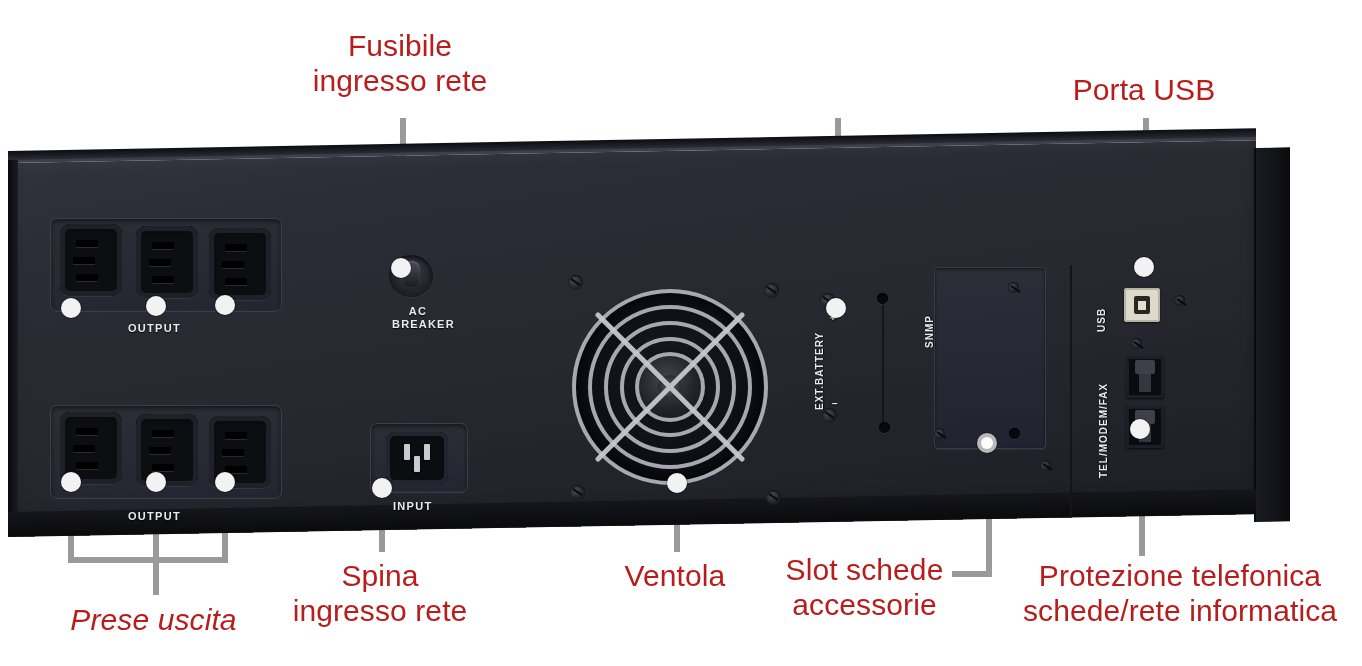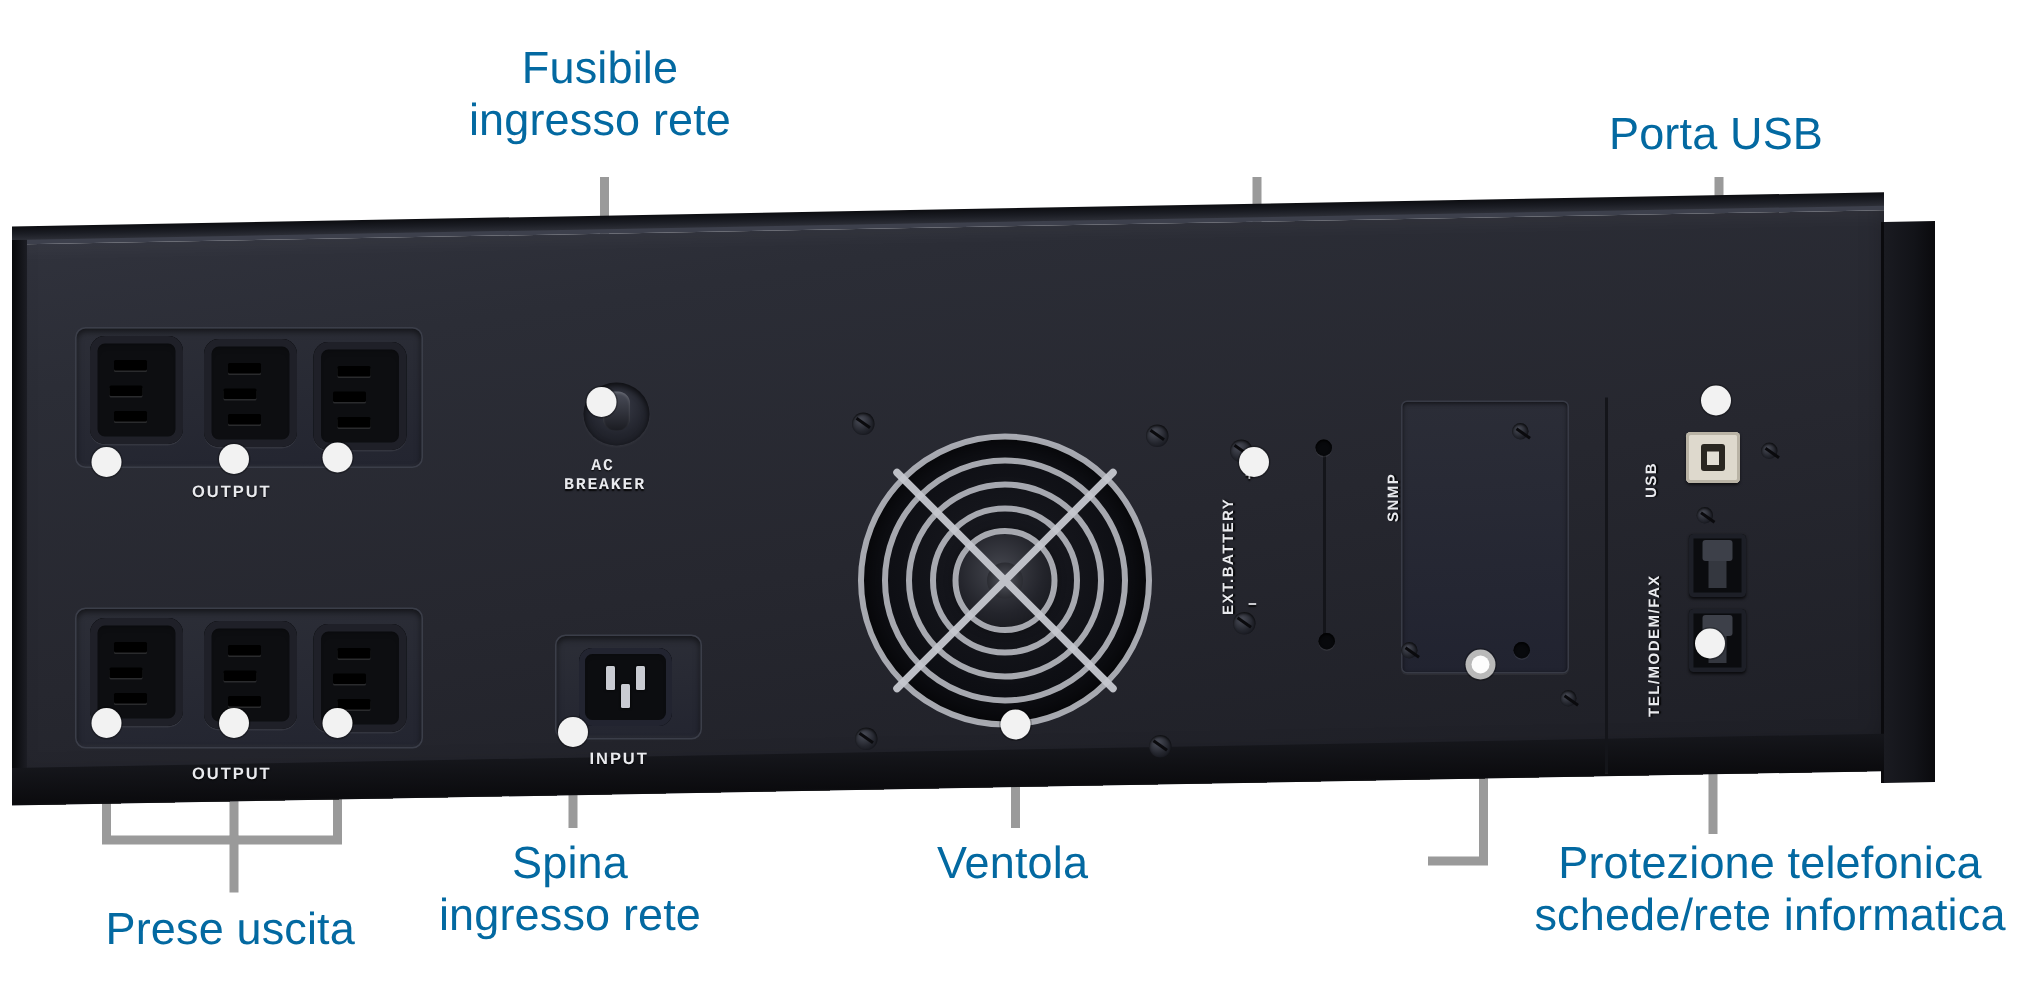--- a/index.html
+++ b/index.html
@@ -2,21 +2,21 @@
 <html><head>
 <meta charset="utf-8">
 <style>
   html,body{margin:0;padding:0;background:#ffffff;}
   body{width:1362px;height:666px;position:relative;overflow:hidden;
        font-family:"Liberation Sans",sans-serif;color:#1b1b1b;}
 
   #stage{position:absolute;left:0;top:0;width:1362px;height:666px;}
 
   
-  .label{position:absolute;font-size:30px;line-height:35px;color:#0369a1;
+  .label{position:absolute;font-size:30px;line-height:35px;color:#b91c1c;
          text-align:center;white-space:pre-line;letter-spacing:.1px;}
   .label sup{font-size:17px;vertical-align:super;letter-spacing:0;}
 
   
   .lead{position:absolute;background:#9a9a9a;}
   .lead.v{width:6px;}
   .lead.h{height:6px;}
 
   
   .dot{position:absolute;width:20px;height:20px;border-radius:50%;
@@ -172,21 +172,21 @@
     <div class="outlet" style="left:201px;top:256px;">
         <span class="s1"></span>
         <span class="s2"></span>
         <span class="s3"></span>
       </div>
     <div class="silk" style="left:120px;top:350px;">OUTPUT</div>
 
     <div class="breaker" style="left:381px;top:95px;">
         <span class="nub"></span>
       </div>
-    <div class="silk ac" style="left:368px;top:145px;width:52px;font-family:Liberation Mono, monospace;">
+    <div class="silk ac" style="left:384px;top:145px;width:52px;">
       <div>AC</div>
       <div>BREAKER</div>
     </div>
 
     <div class="plate" style="left:362px;top:263px;width:96px;height:68px;"></div>
     <div class="inlet" style="left:378px;top:272px;">
       <span class="pin" style="left:18px;top:12px;width:6px;height:16px;"></span>
       <span class="pin" style="left:38px;top:12px;width:6px;height:16px;"></span>
       <span class="pin" style="left:28px;top:24px;width:6px;height:16px;"></span>
     </div>
@@ -284,24 +284,26 @@
   <div class="dot" style="left:667px;top:473px;"></div>
   <div class="dot ring" style="left:977px;top:433px;"></div>
   <div class="dot" style="left:1130px;top:419px;"></div>
 
   <div class="label" style="left:280px;top:28px;width:240px;">Fusibile
 ingresso rete</div>
 
 
   <div class="label" style="left:1025px;top:72px;width:238px;">Porta USB</div>
 
-  <div class="label" style="left:26px;top:602px;width:255px;">Prese uscita</div>
+  <div class="label" style="left:26px;top:602px;width:255px;font-style:italic;">Prese uscita</div>
 
   <div class="label" style="left:275px;top:558px;width:210px;">Spina
 ingresso rete</div>
 
   <div class="label" style="left:580px;top:558px;width:190px;">Ventola</div>
 
+  <div class="label" style="left:772px;top:552px;width:185px;">Slot schede
+accessorie</div>
 
   <div class="label" style="left:1000px;top:558px;width:360px;">Protezione telefonica
 schede/rete informatica</div>
 
 </div>
 
 </body></html>

